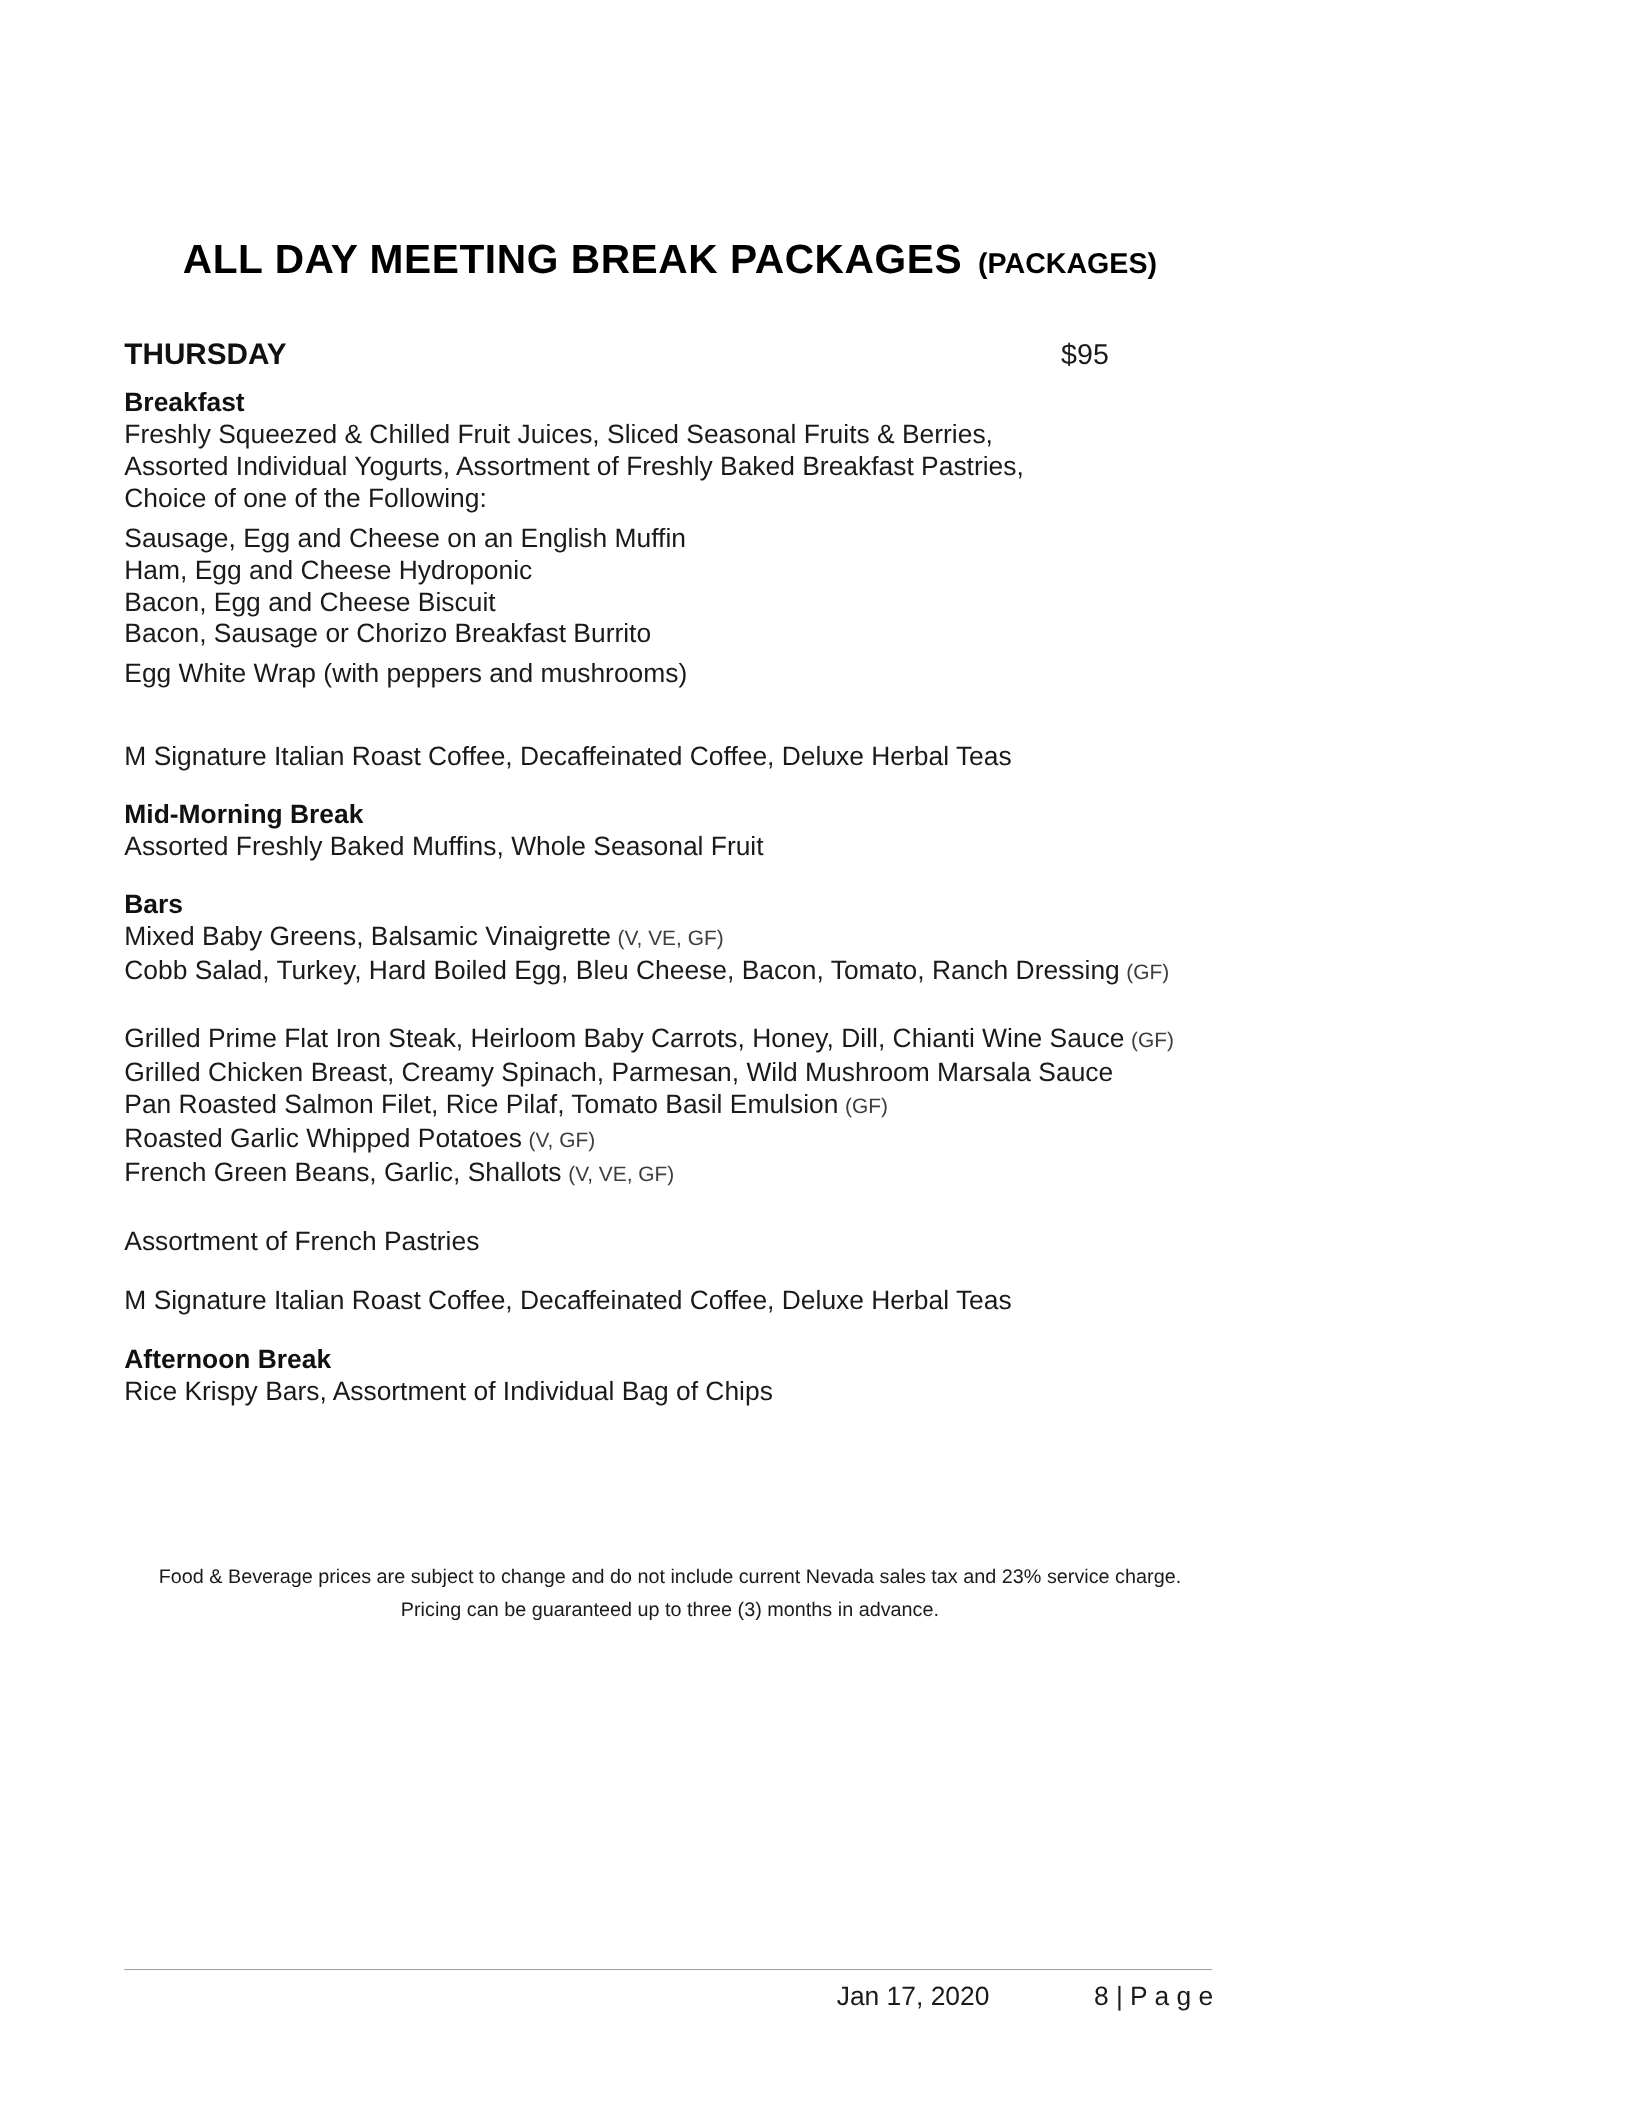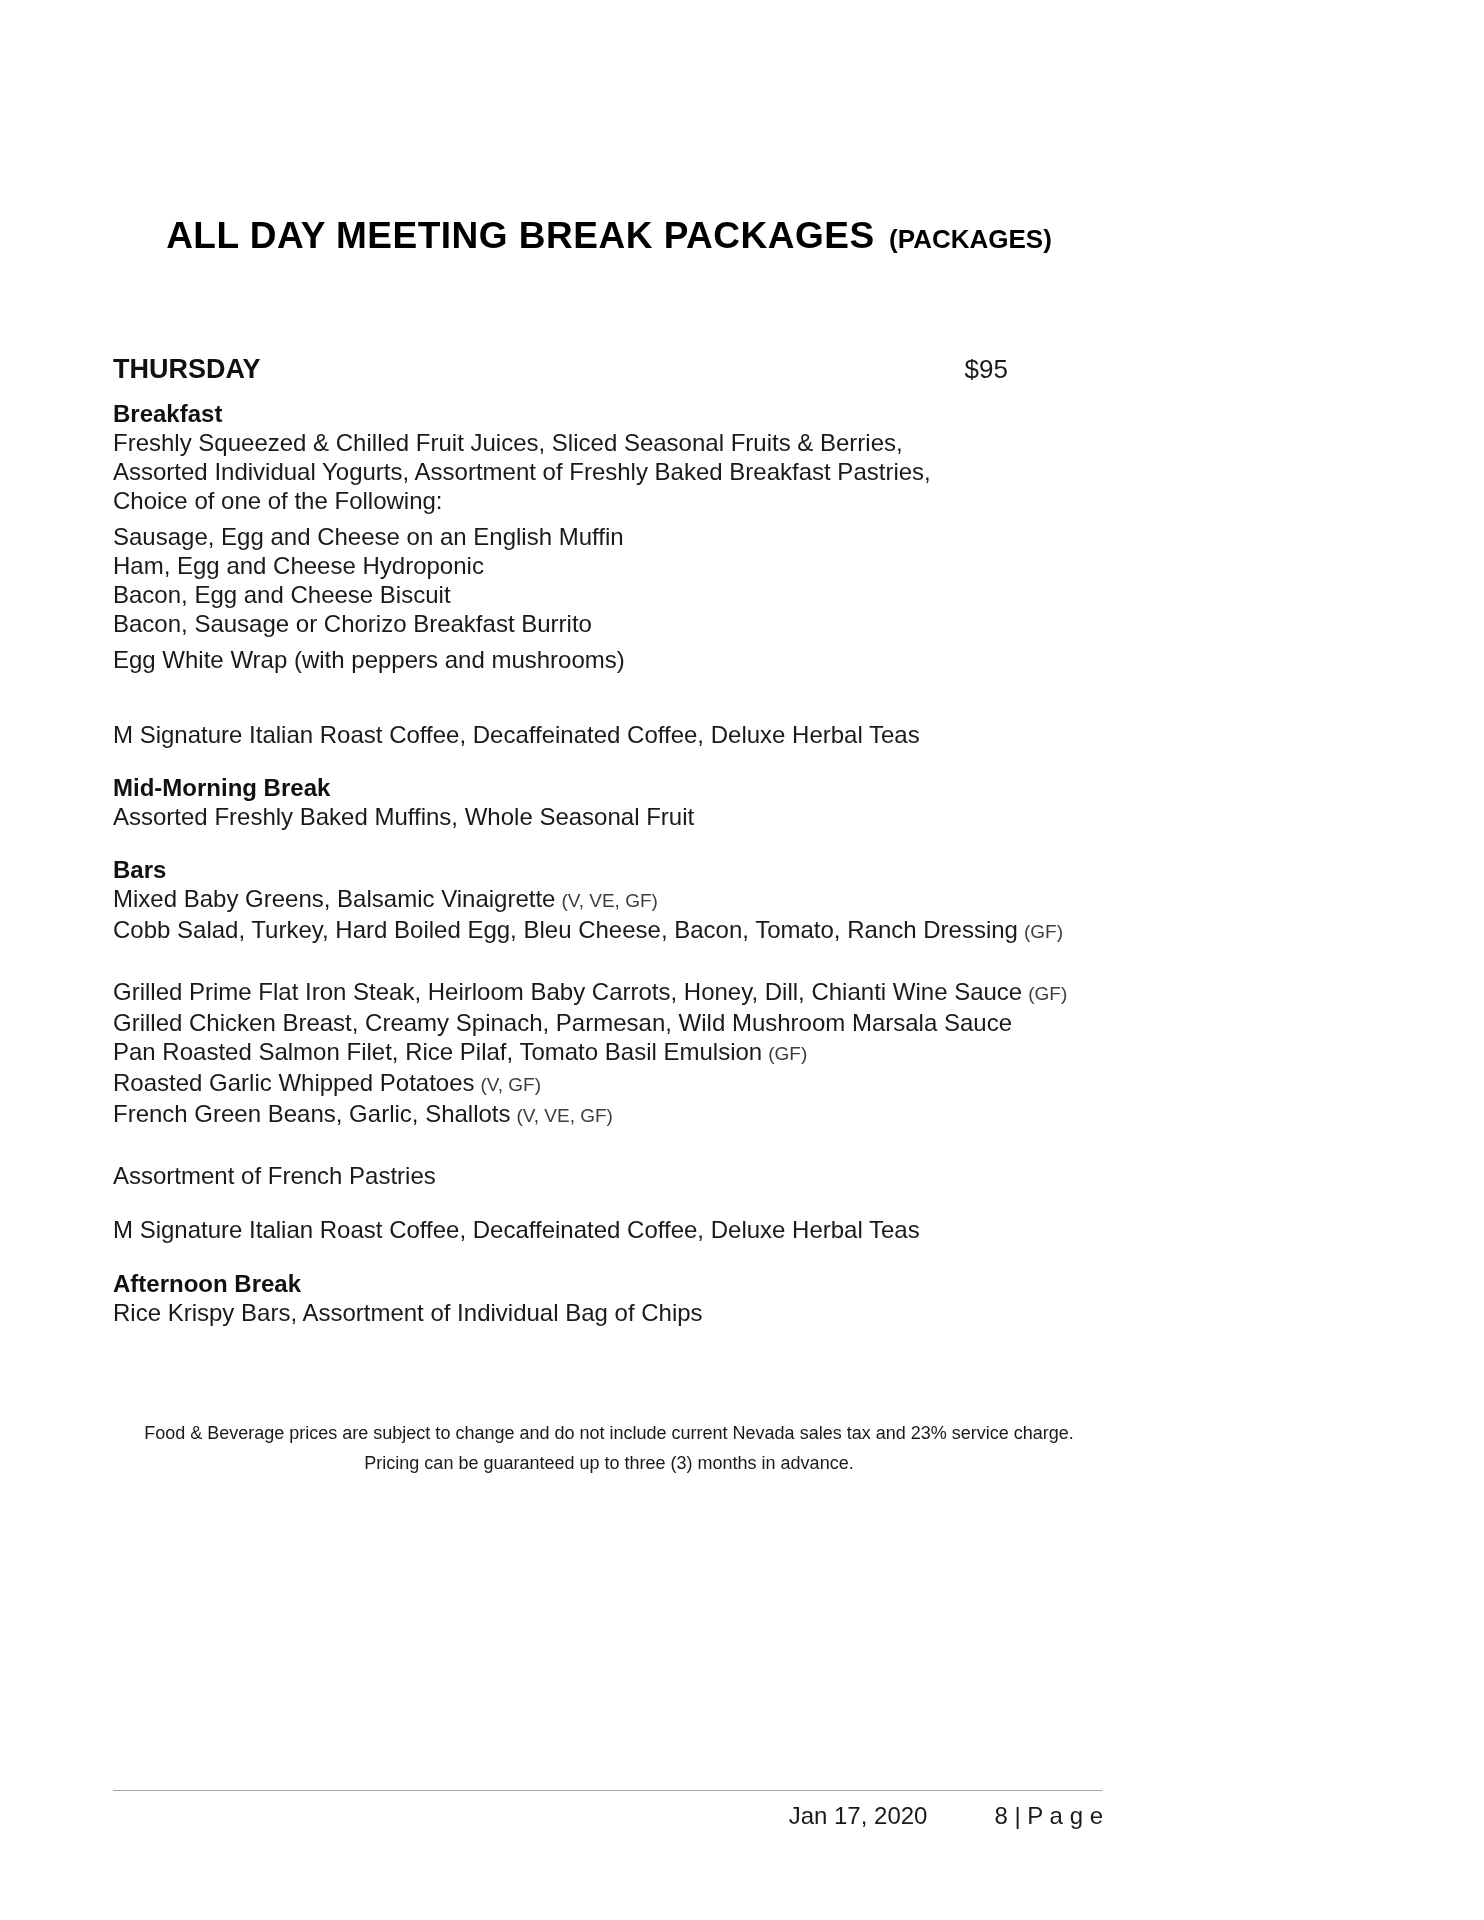--- a/index.html
+++ b/index.html
@@ -22,21 +22,21 @@
   }
   .title-main {
     font-size:37px; font-weight:bold; color:#000000;
     letter-spacing:0.5px;
   }
   .title-continued {
     font-size:26px; font-weight:bold; color:#000000;
     margin-left:10px;
   }
   .day-row {
-    margin-top:88px;
+    margin-top:40px;
     display:flex; justify-content:space-between; align-items:baseline;
     line-height:29px;
   }
   .day-label { font-size:27px; font-weight:bold; color:#111; }
   .price-label { font-size:26px; padding-right:97px; color:#1a1a1a; }
   .line {
     font-size:24px; line-height:29px; white-space:nowrap; color:#1a1a1a;
   }
   .heading {
     font-size:24px; font-weight:bold; line-height:29px; color:#111; white-space:nowrap;
@@ -55,21 +55,21 @@
     position:absolute; left:113px; top:1418px; width:992px;
     text-align:center; font-size:18px; line-height:30px; color:#1a1a1a;
     white-space:nowrap;
   }
   .footer-divider {
     position:absolute; left:113px; top:1790px; width:989px;
     border-top:1px solid #a6a6a6; height:0;
   }
   .footer-row {
     position:absolute; left:113px; top:1802px; width:990px;
-    display:flex; justify-content:flex-end; gap:67px;
+    display:flex; justify-content:flex-end; gap:95px;
     font-size:24px; color:#1a1a1a; line-height:28px;
   }
 </style>
 </head>
 <body>
 
 <div class="page">
   <div class="content">
 
     <div class="title-row">

